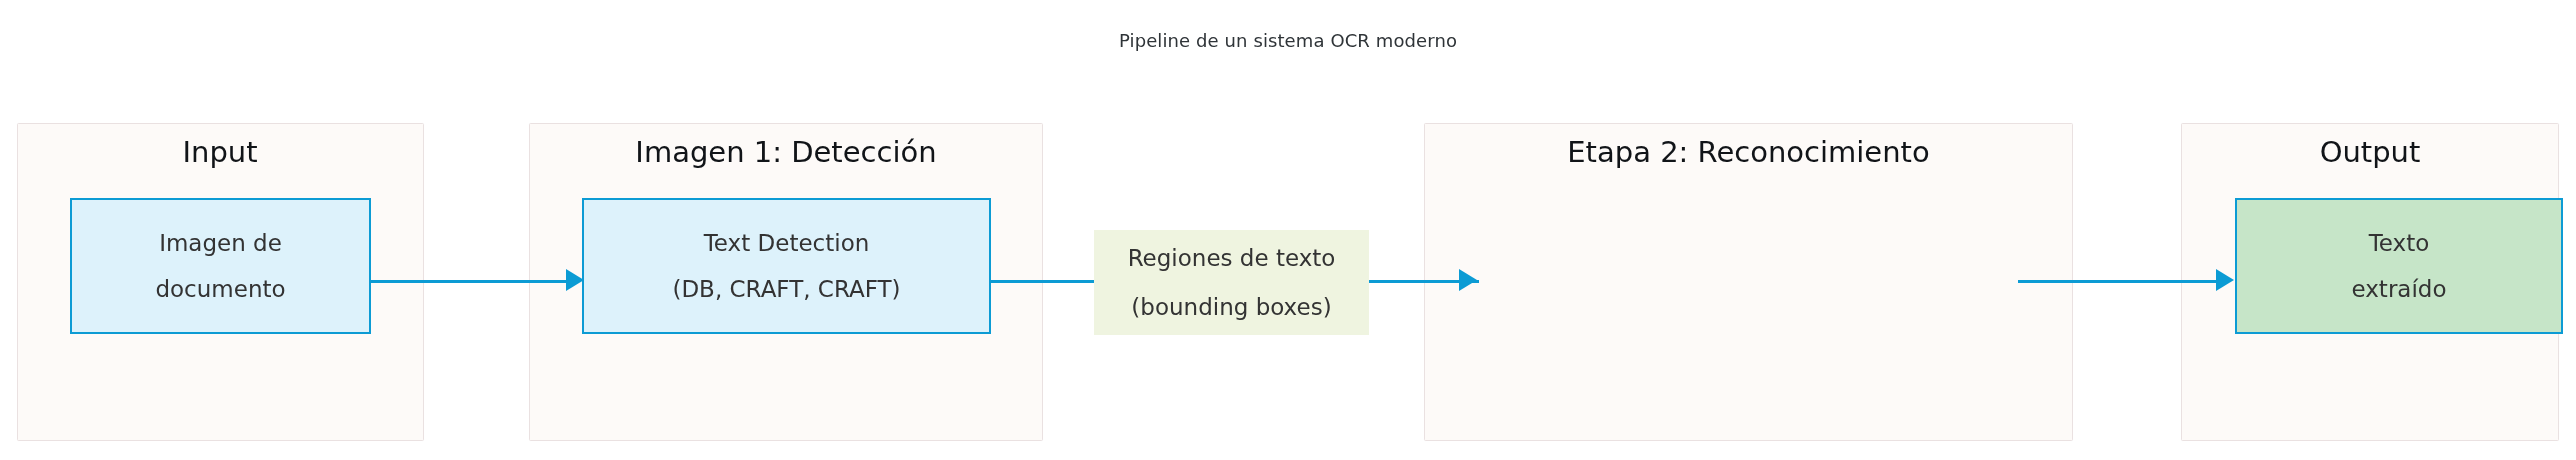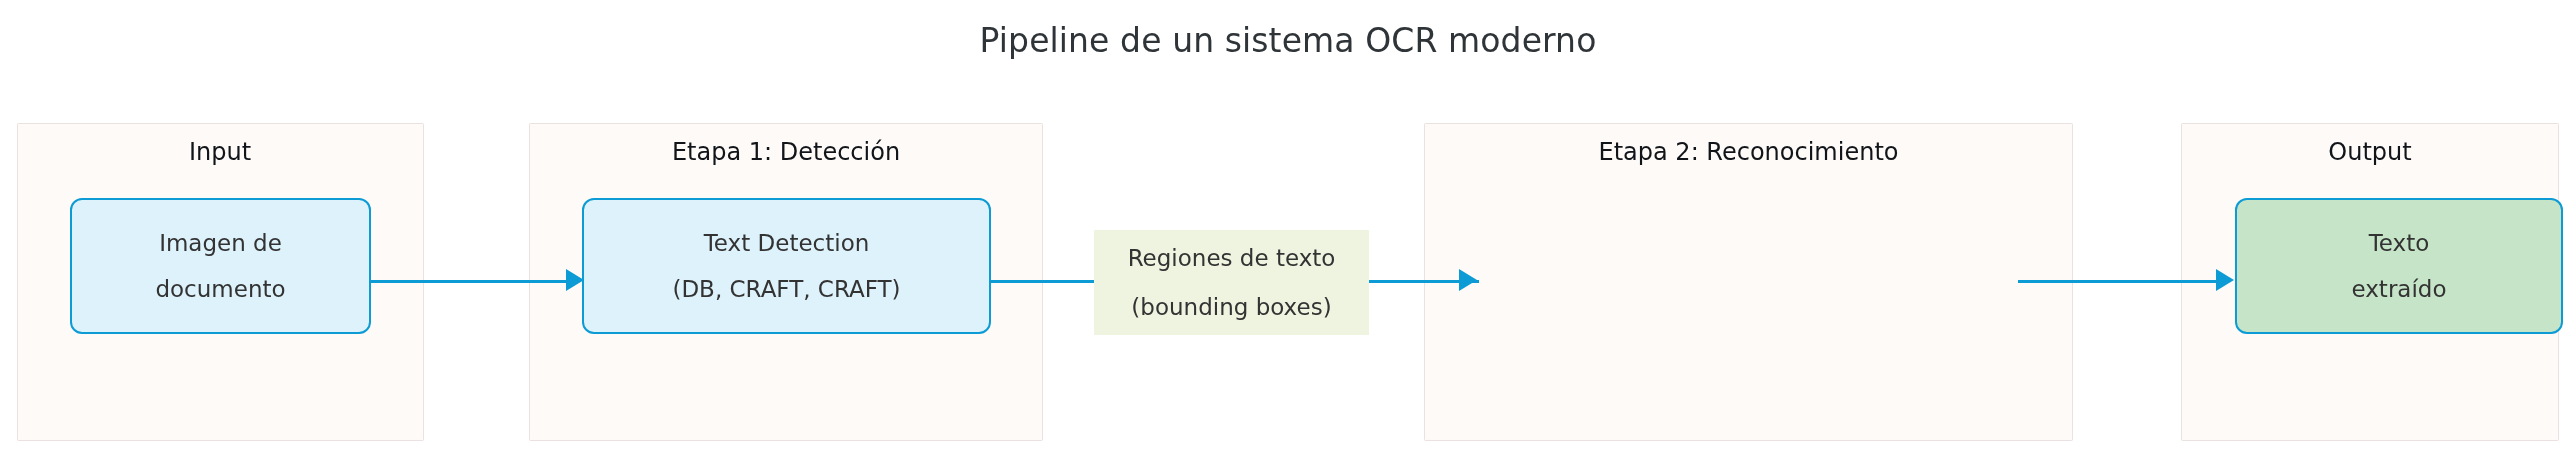--- a/index.html
+++ b/index.html
@@ -18,21 +18,21 @@
     overflow: hidden;
   }
 
   
   #diagram-title {
     position: absolute;
     left: 0;
     top: 24.4px;
     width: 2576px;
     text-align: center;
-    font-size: 33px;
+    font-size: 18px;
     line-height: 34px;
     color: #2f3438;
     letter-spacing: 0.1px;
     white-space: nowrap;
   }
 
   
   .cluster {
     position: absolute;
     top: 123px;
@@ -41,39 +41,39 @@
     border: 1.4px solid #eae1e1;
     border-radius: 1.4px;
     box-sizing: border-box;
   }
   .cluster-title {
     position: absolute;
     left: 0;
     right: 0;
     top: 14.3px;
     text-align: center;
-    font-size: 24px;
+    font-size: 29px;
     line-height: 29px;
     color: #111418;
     white-space: nowrap;
   }
 
   #cluster-input    { left: 16.5px;   width: 407px; }
   #cluster-stage1   { left: 529px;  width: 514px; }
   #cluster-stage2   { left: 1424px; width: 649px; }
   #cluster-output   { left: 2181px; width: 378px; }
 
   
   .node {
     position: absolute;
     top: 198px;
     height: 136px;
     box-sizing: border-box;
     border: 2.9px solid #0c9bd4;
-    border-radius: 12px;
+    border-radius: 0;
     display: flex;
     flex-direction: column;
     align-items: center;
     justify-content: center;
     text-align: center;
     color: #333333;
     font-size: 23px;
     line-height: 46px;
   }
   .node.blue  { background: #ddf2fb; }
@@ -135,21 +135,21 @@
 
 <div id="canvas">
 
   <div id="diagram-title">Pipeline de un sistema OCR moderno</div>
 
   <div class="cluster" id="cluster-input">
     <div class="cluster-title">Input</div>
   </div>
 
   <div class="cluster" id="cluster-stage1">
-    <div class="cluster-title">Etapa 1: Detección</div>
+    <div class="cluster-title">Imagen 1: Detección</div>
   </div>
 
   <div class="cluster" id="cluster-stage2">
     <div class="cluster-title">Etapa 2: Reconocimiento</div>
   </div>
 
   <div class="cluster" id="cluster-output">
     <div class="cluster-title">Output</div>
   </div>
 

